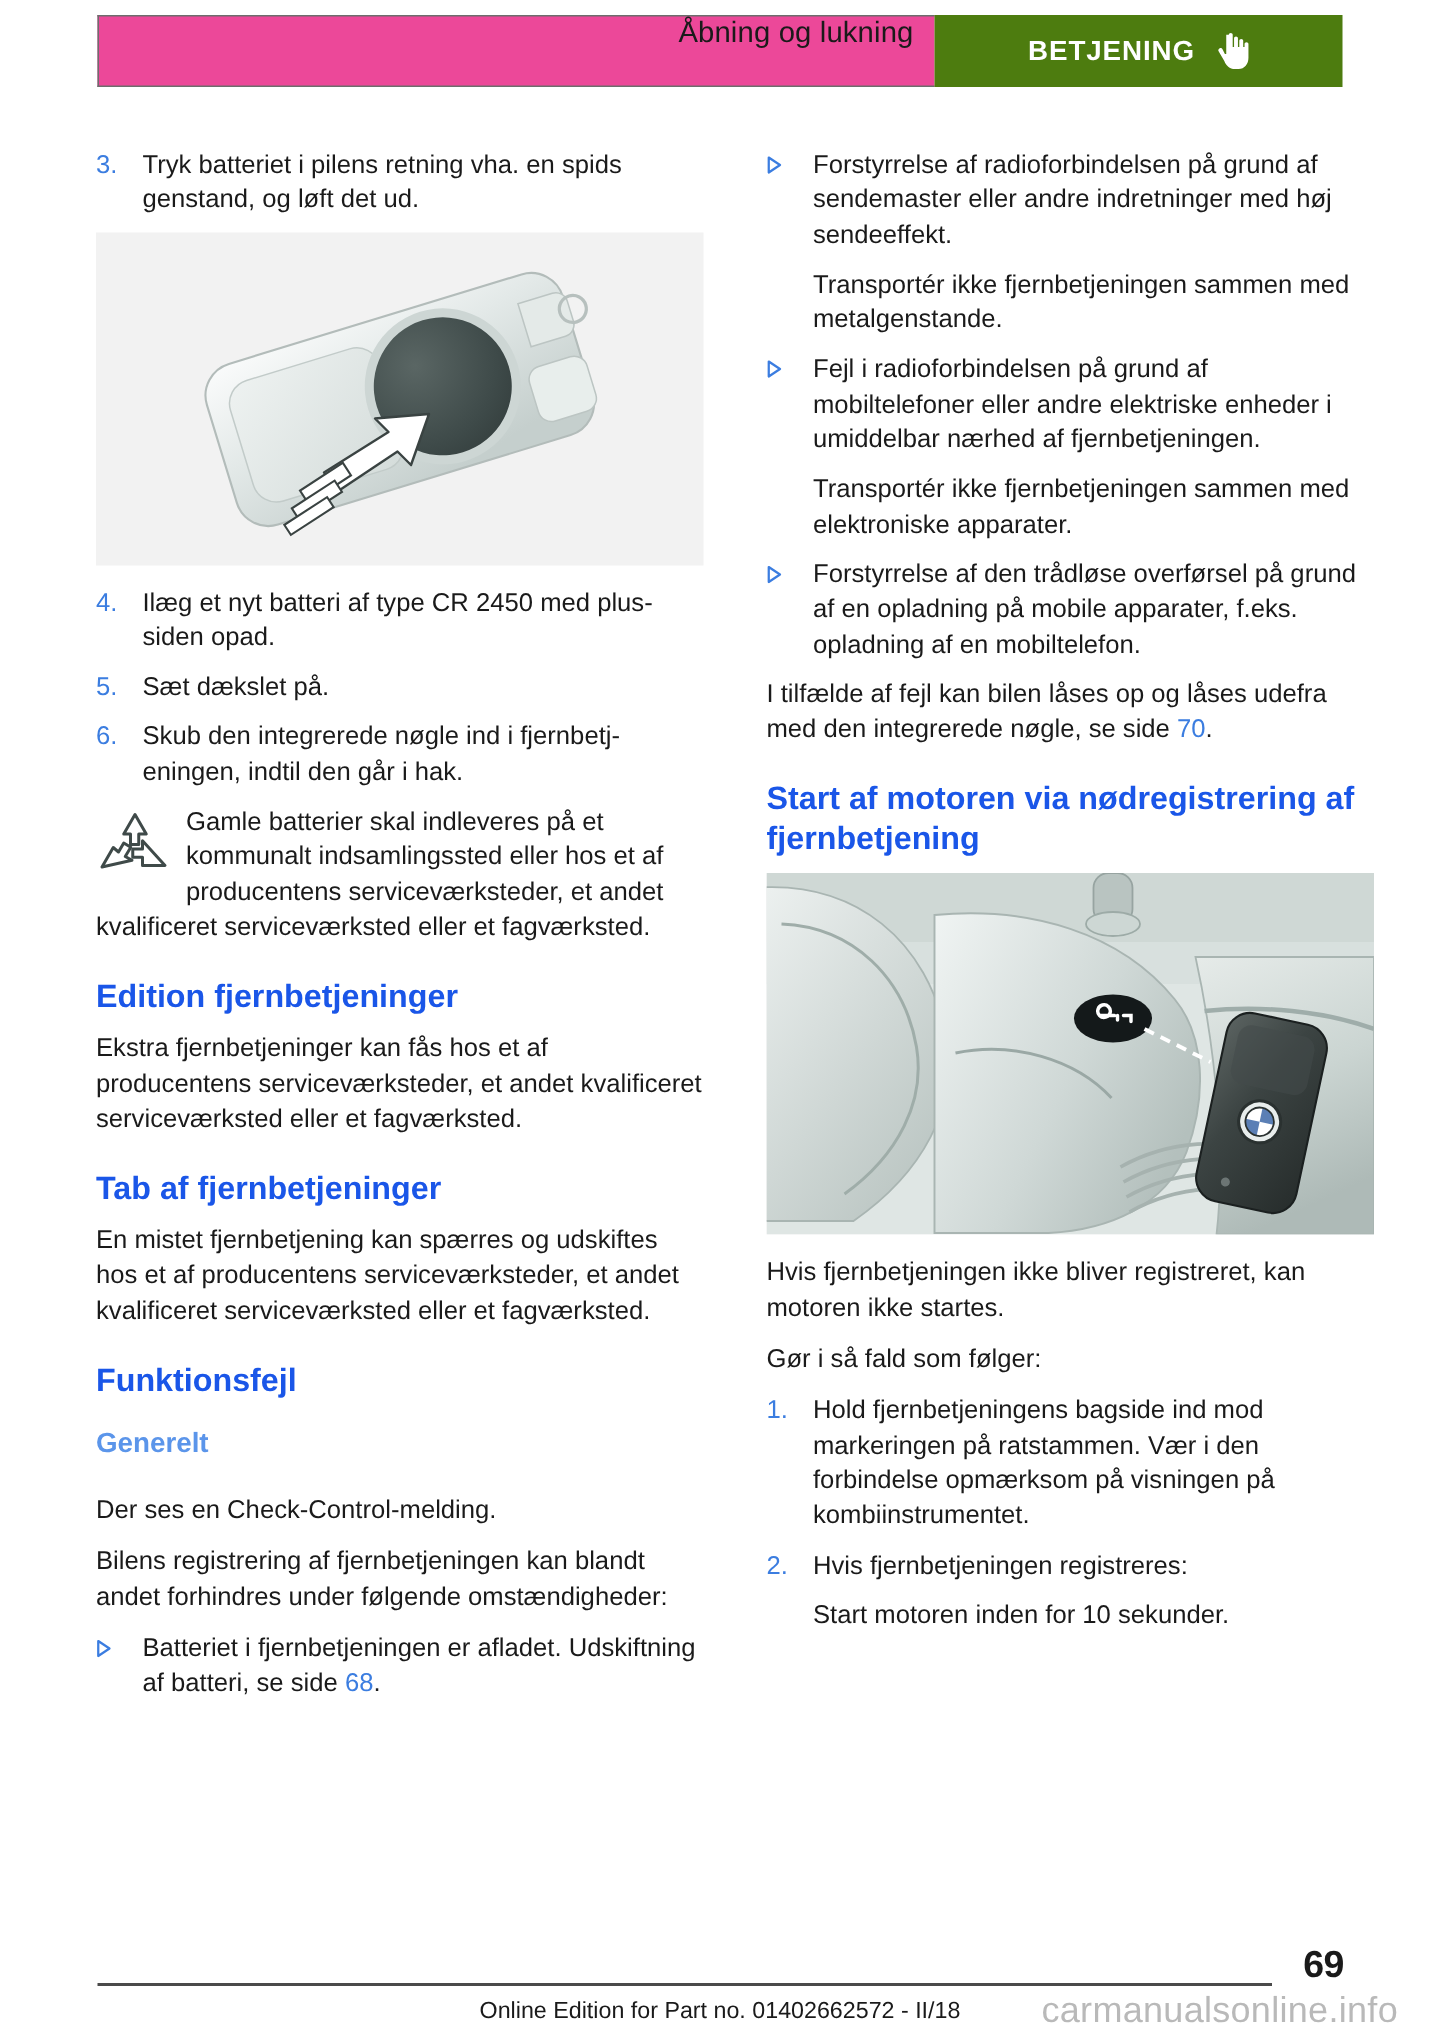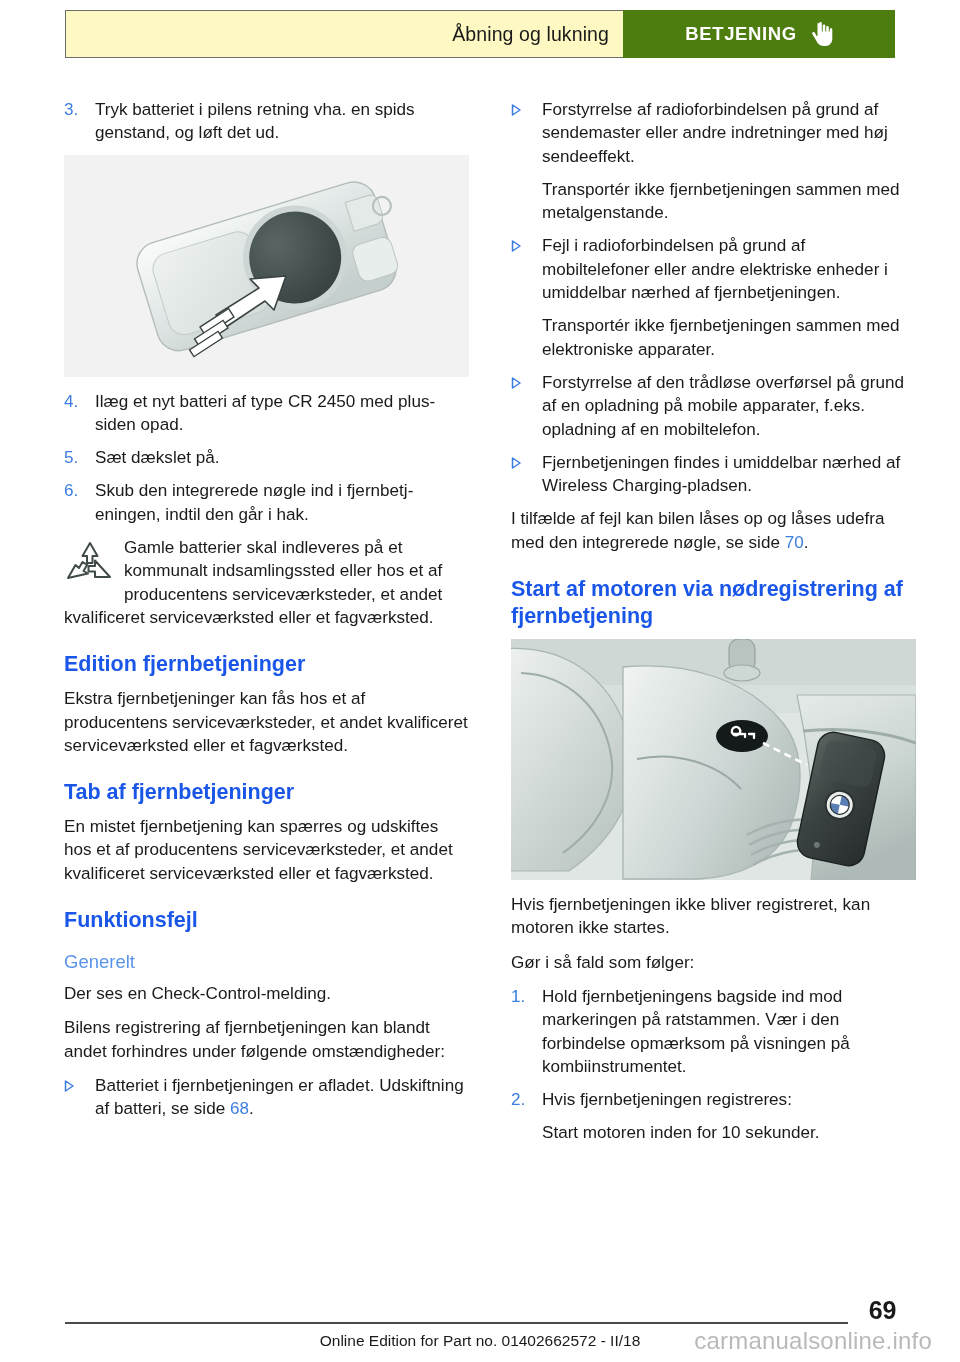--- a/index.html
+++ b/index.html
@@ -25,24 +25,23 @@
     height: 48px;
     display: flex;
     align-items: stretch;
   }
   .header-chapter {
     flex: 1 1 auto;
     border: 1px solid #6d6d6d;
     border-right: none;
     box-sizing: border-box;
     display: flex;
-    align-items: center;
     justify-content: flex-end;
     padding-right: 14px;
-    background: #fef9c3;
+    background: #ec4899;
   }
   .header-chapter-label {
     font-size: 19.5px;
     color: #1a1a1a;
     letter-spacing: 0.1px;
   }
   .header-section {
     flex: 0 0 272px;
     background: #4d7c0f;
     display: flex;
@@ -81,24 +80,24 @@
 
   .h1 {
     font-size: 21.5px;
     font-weight: bold;
     color: #1a56e8;
     line-height: 27px;
     margin: 22px 0 9px 0;
   }
   .h2 {
     font-size: 18.5px;
-    font-weight: normal;
+    font-weight: bold;
     color: #5b95ea;
     line-height: 24px;
-    margin: 16px 0 8px 0;
+    margin: 16px 0 21px 0;
   }
 
   
   .step {
     display: flex;
     margin: 0 0 10px 0;
   }
   .step-num {
     flex: 0 0 31px;
     font-size: 17.1px;
@@ -340,28 +339,20 @@
 
   <div class="bullet">
     <span class="bullet-mark">
       <svg width="11" height="12" viewBox="0 0 11 12" aria-hidden="true">
           <path d="M1.5 1 L9 6 L1.5 11 Z" fill="none" stroke="#3b7de0" stroke-width="1.5" stroke-linejoin="round"></path>
         </svg>
     </span>
     <span class="bullet-body">Forstyrrelse af den trådløse overførsel på grund af en opladning på mobile apparater, f.eks. opladning af en mobiltelefon.</span>
   </div>
 
-  <div class="bullet">
-    <span class="bullet-mark">
-      <svg width="11" height="12" viewBox="0 0 11 12" aria-hidden="true">
-          <path d="M1.5 1 L9 6 L1.5 11 Z" fill="none" stroke="#3b7de0" stroke-width="1.5" stroke-linejoin="round"></path>
-        </svg>
-    </span>
-    <span class="bullet-body">Fjernbetjeningen findes i umiddelbar nærhed af Wireless Charging-pladsen.</span>
-  </div>
 
   <p><span>I tilfælde af fejl kan bilen låses op og låses udefra med den integrerede nøgle, se side </span><span class="pageref">70</span><span>.</span></p>
 
   <div class="h1">Start af motoren via nødregistrering af fjernbetjening</div>
 
   <div class="figure fig-wheel">
     <svg viewBox="0 0 405 241" preserveAspectRatio="xMidYMid meet" aria-hidden="true">
       <defs>
         <linearGradient id="dashG" x1="0" y1="0" x2="0.3" y2="1">
           <stop offset="0%" stop-color="#e6ebe9"></stop>

